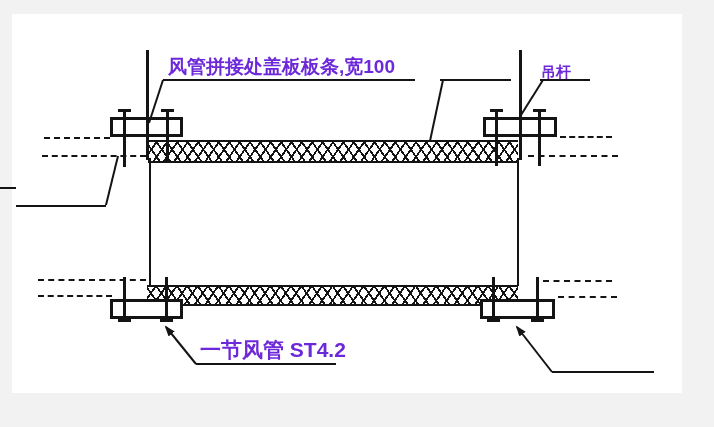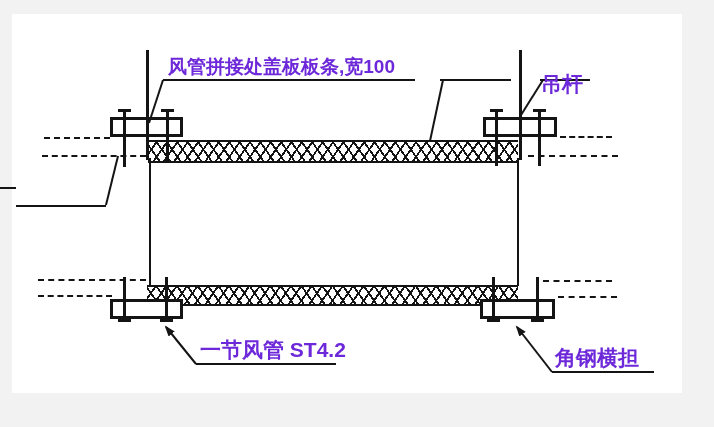--- a/index.html
+++ b/index.html
@@ -115,17 +115,16 @@
     <line x1="163" y1="80" x2="149" y2="123"></line>
     <line x1="443" y1="80" x2="430" y2="141"></line>
     <line x1="543" y1="80" x2="521" y2="115"></line>
     <line x1="106" y1="205" x2="118" y2="156"></line>
     <line x1="196" y1="364" x2="166" y2="327" marker-end="url(#arw)"></line>
     <line x1="552" y1="372" x2="517" y2="327" marker-end="url(#arw)"></line>
     <line x1="0" y1="188" x2="16" y2="188"></line>
   </svg>
 
   <div class="lbl" style="left:168px;top:57px;font-size:19px;">风管拼接处盖板板条,宽100</div>
-  <div class="lbl" style="left:541px;top:72px;font-size:21px;">吊杆</div>
+  <div class="lbl" style="left:541px;top:64px;font-size:15px;">吊杆</div>
   <div class="lbl" style="left:200px;top:338px;font-size:21px;">一节风管 ST4.2</div>
-  <div class="lbl" style="left:555px;top:346px;font-size:21px;">角钢横担</div>
 
 </div>
 
 </body></html>

